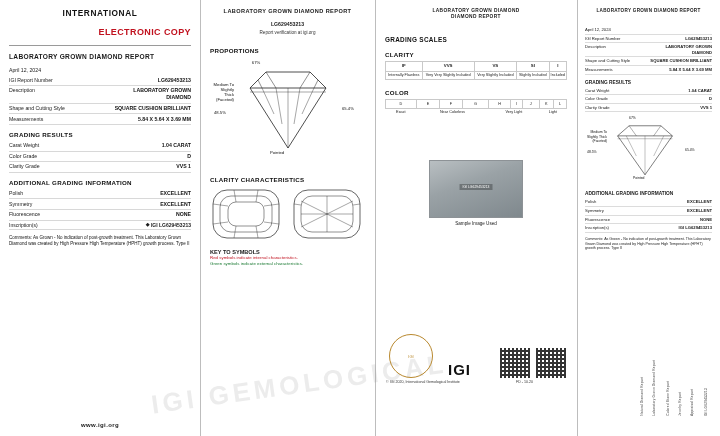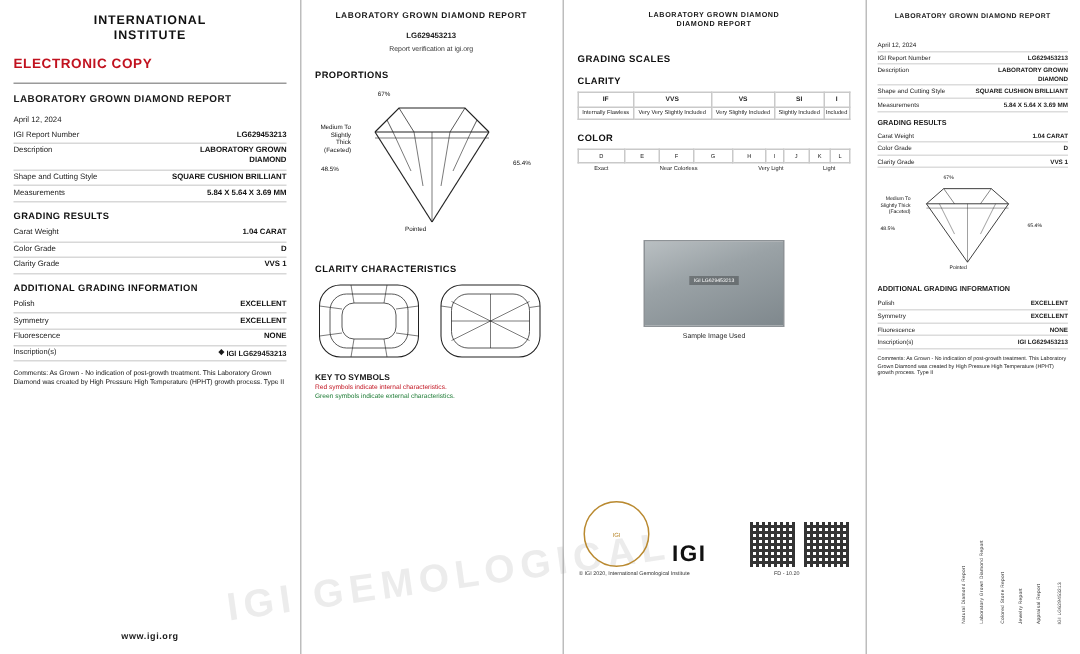--- a/index.html
+++ b/index.html
@@ -60,21 +60,21 @@
   }
   .igi-head {
     text-align: center;
     font-weight: bold;
     font-size: 8.3px;
     line-height: 10px;
     letter-spacing: .6px;
     color: #111;
   }
   .elec {
-    text-align: left;
+    text-align: right;
     color: #c1121f;
     font-weight: bold;
     font-size: 9px;
     letter-spacing: .4px;
     margin-top: 9px;
   }
   .hr {
     height: 1px;
     background: #9a9a9a;
     margin: 8px 0 0 0;
@@ -317,21 +317,20 @@
   }
 </style>
 </head>
 <body>
 
 <div class="page">
 
   <div class="col c1">
     <div class="igi-head">
       <div>INTERNATIONAL</div>
-      <div>INSTITUTE</div>
     </div>
     <div class="elec">ELECTRONIC COPY</div>
     <div class="hr"></div>
     <div class="doc-title">LABORATORY GROWN DIAMOND REPORT</div>
 
     <div class="kv noline">
       <span class="k">April 12, 2024</span>
     </div>
 
     <div>

